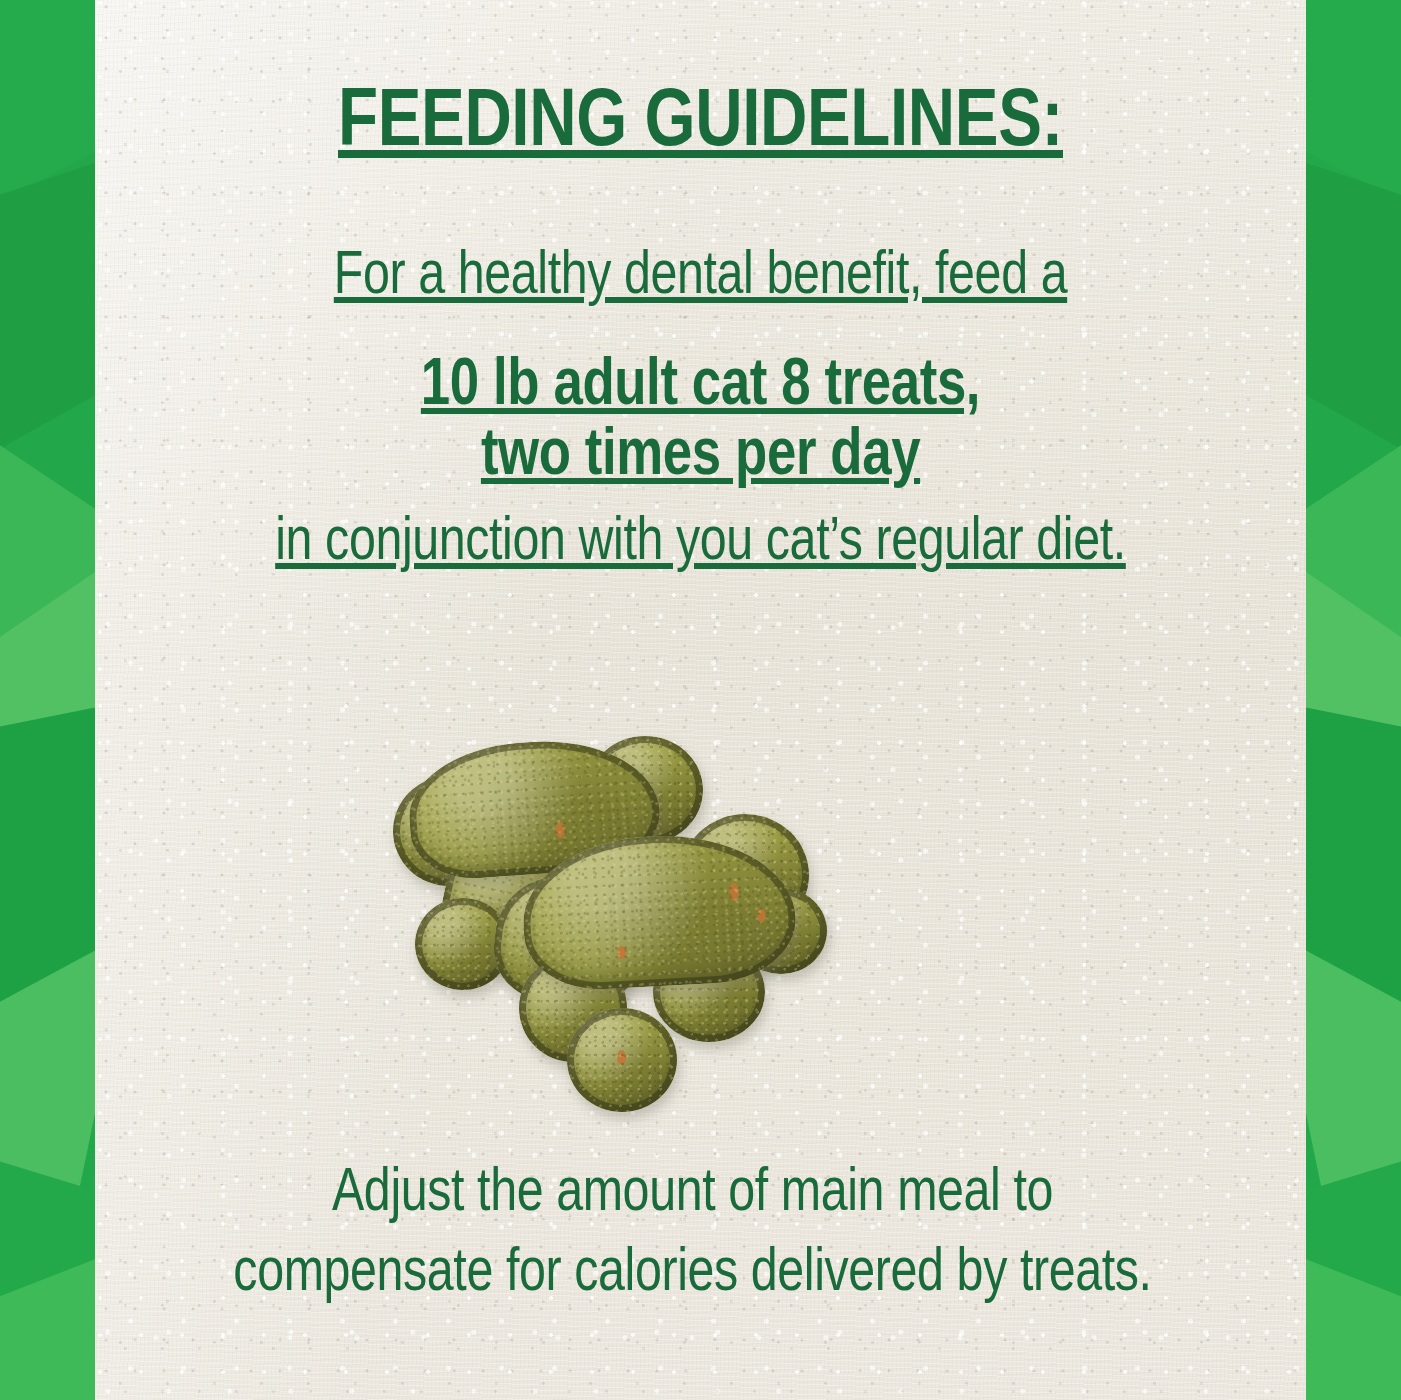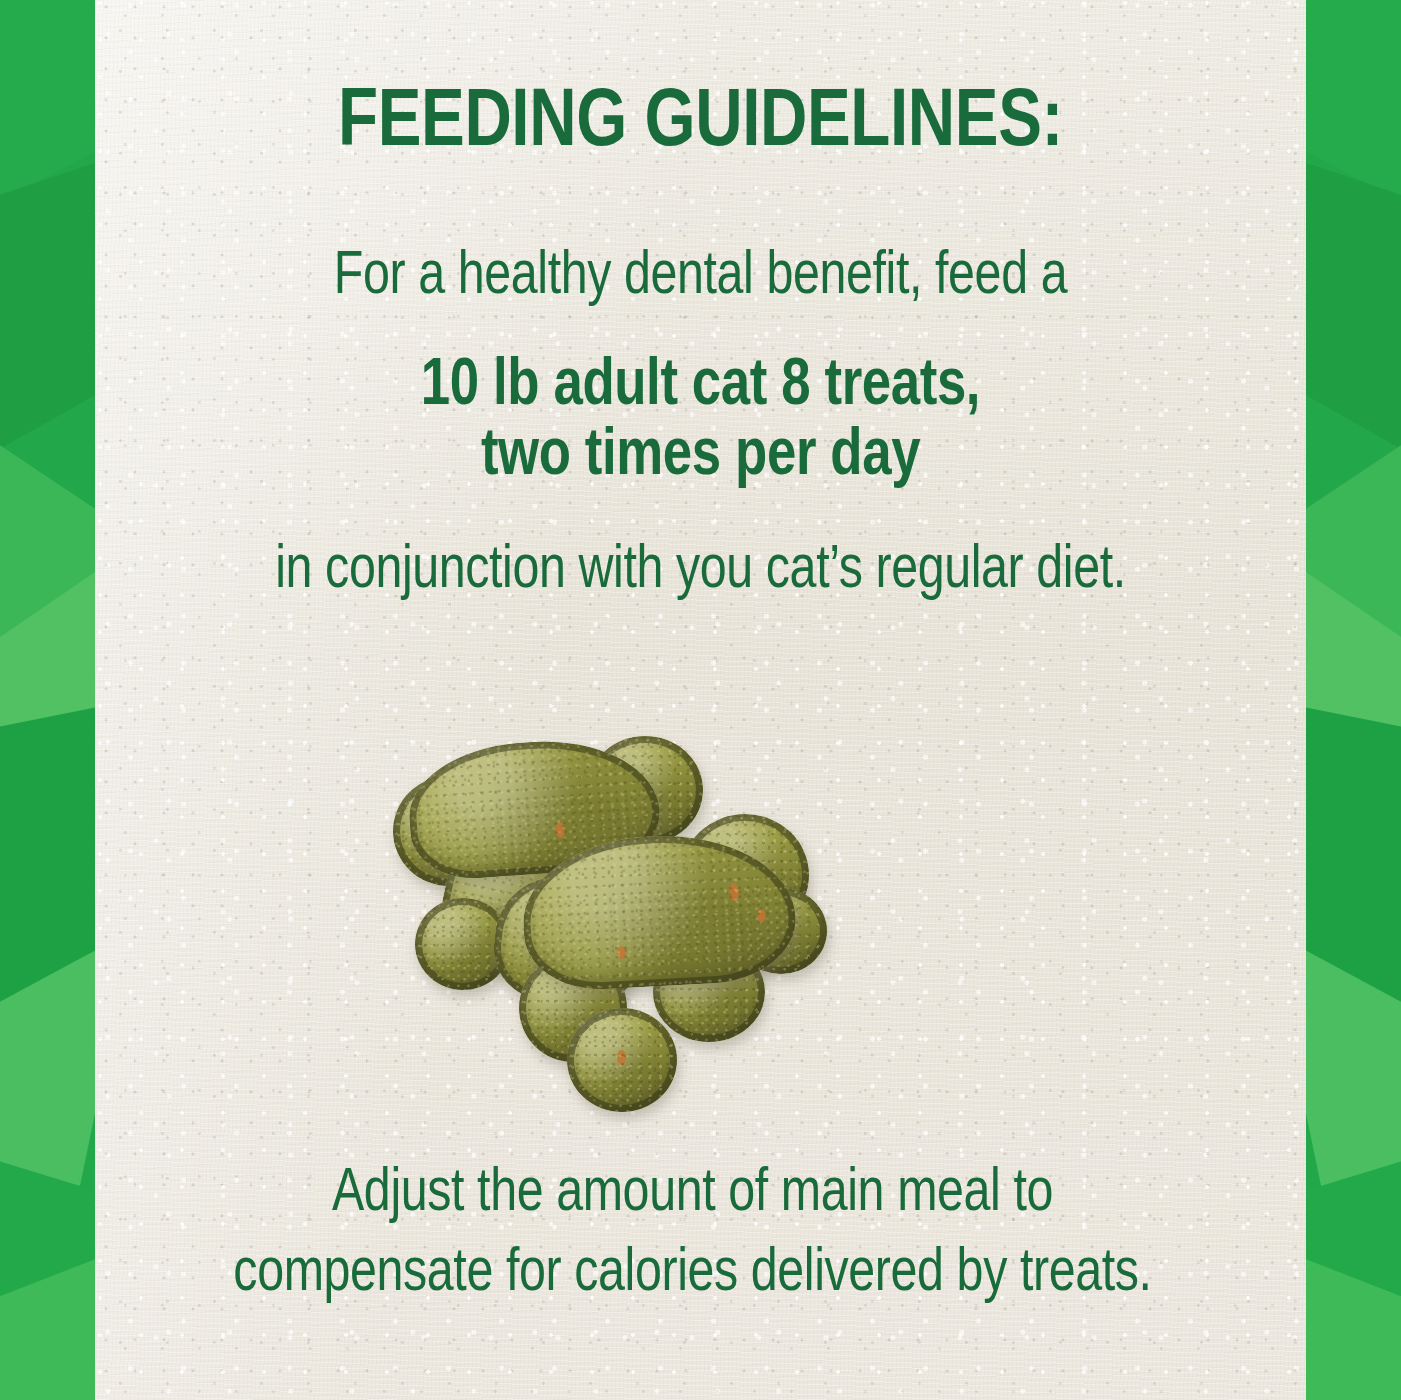--- a/index.html
+++ b/index.html
@@ -91,20 +91,21 @@
   }
 
   
   .content {
     position: absolute;
     inset: 0;
     padding: 0 40px;
     box-sizing: border-box;
     text-align: center;
     color: #1a6b3b;
+    text-decoration: underline;
   }
 
   .headline {
     margin: 0;
     padding-top: 78px;
     font-family: "Liberation Sans Narrow", "Liberation Sans", sans-serif;
     font-weight: bold;
     font-size: 82px;
     line-height: 0.96;
     letter-spacing: -0.5px;
@@ -133,21 +134,21 @@
     font-family: "Liberation Sans Narrow", "Liberation Sans", sans-serif;
     font-weight: bold;
     font-size: 66px;
     line-height: 1.06;
     letter-spacing: -0.5px;
     transform: scaleX(0.80);
     color: #1a6b3b;
     white-space: nowrap;
   }
 
-  .emphasis-lines { margin: 44px 0 48px; }
+  .emphasis-lines { margin: 44px 0 20px; }
 
   .closing-line { margin-top: 6px; }
 
   
   .treat-photo {
     position: absolute;
     left: 50%;
     top: 718px;
     width: 430px;
     height: 400px;

